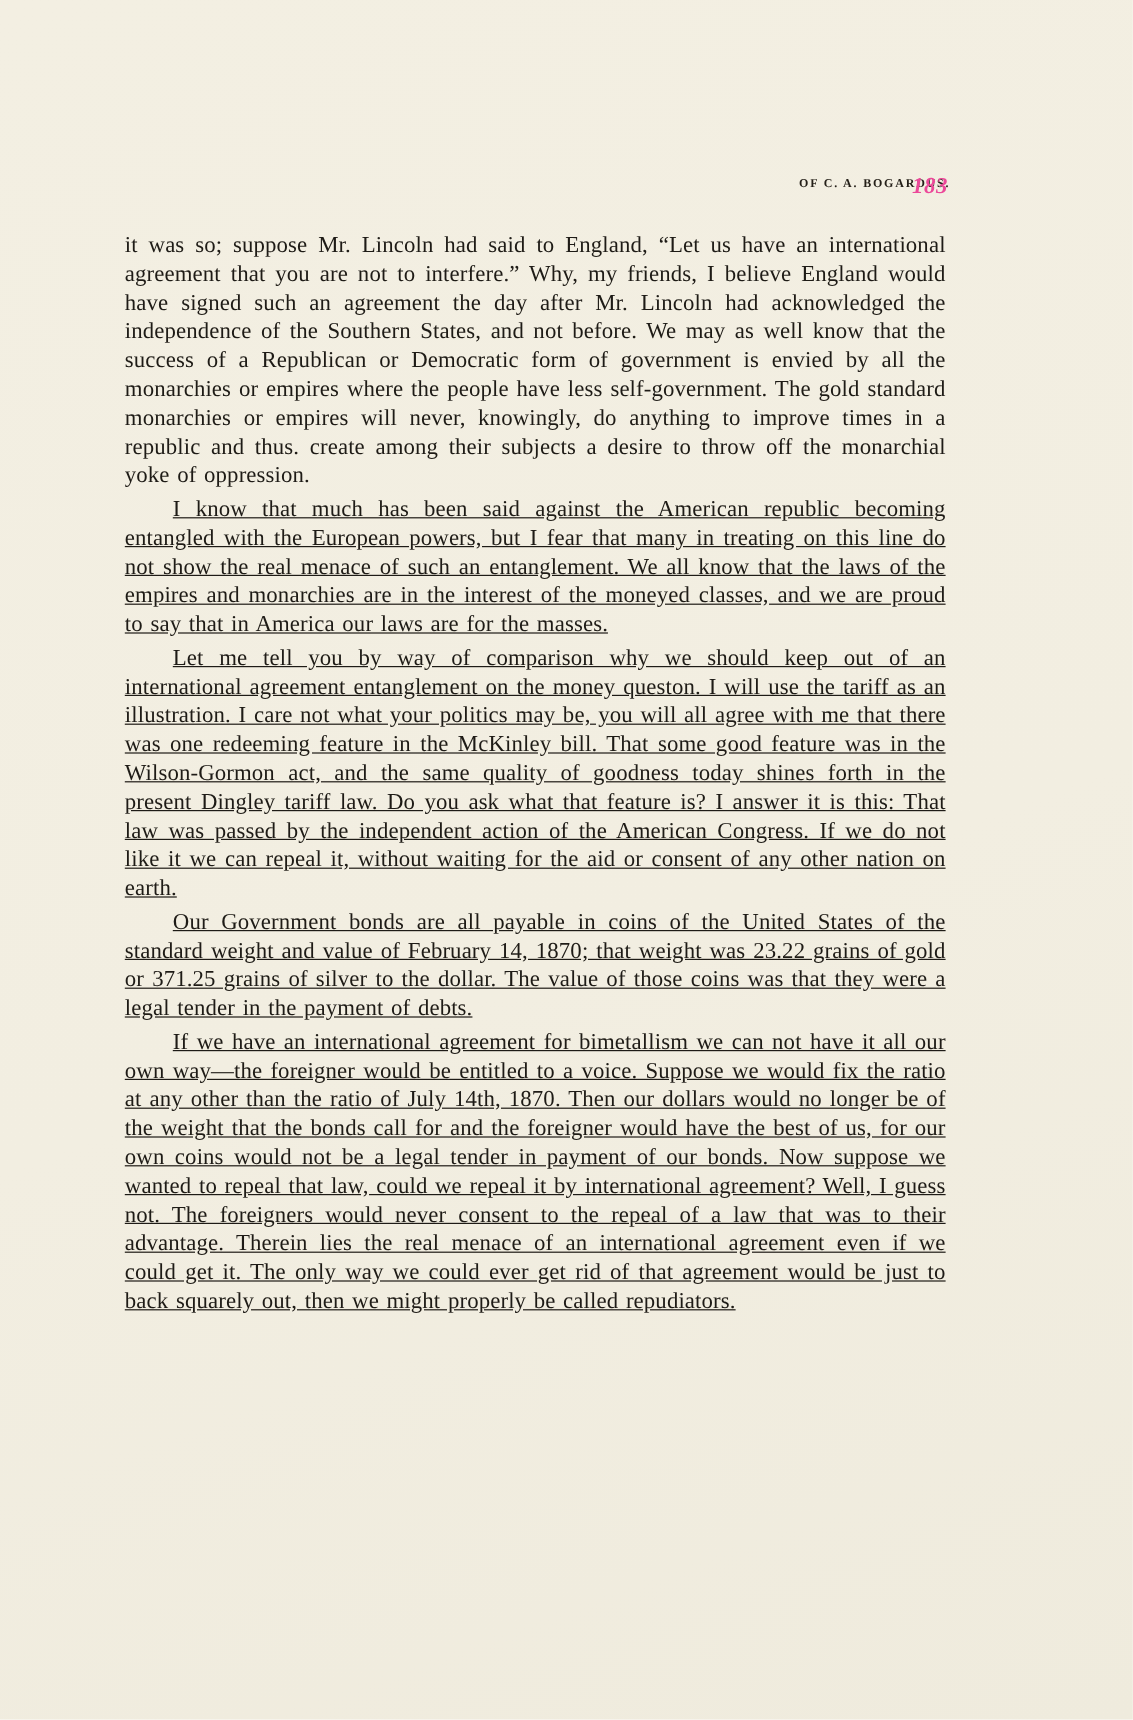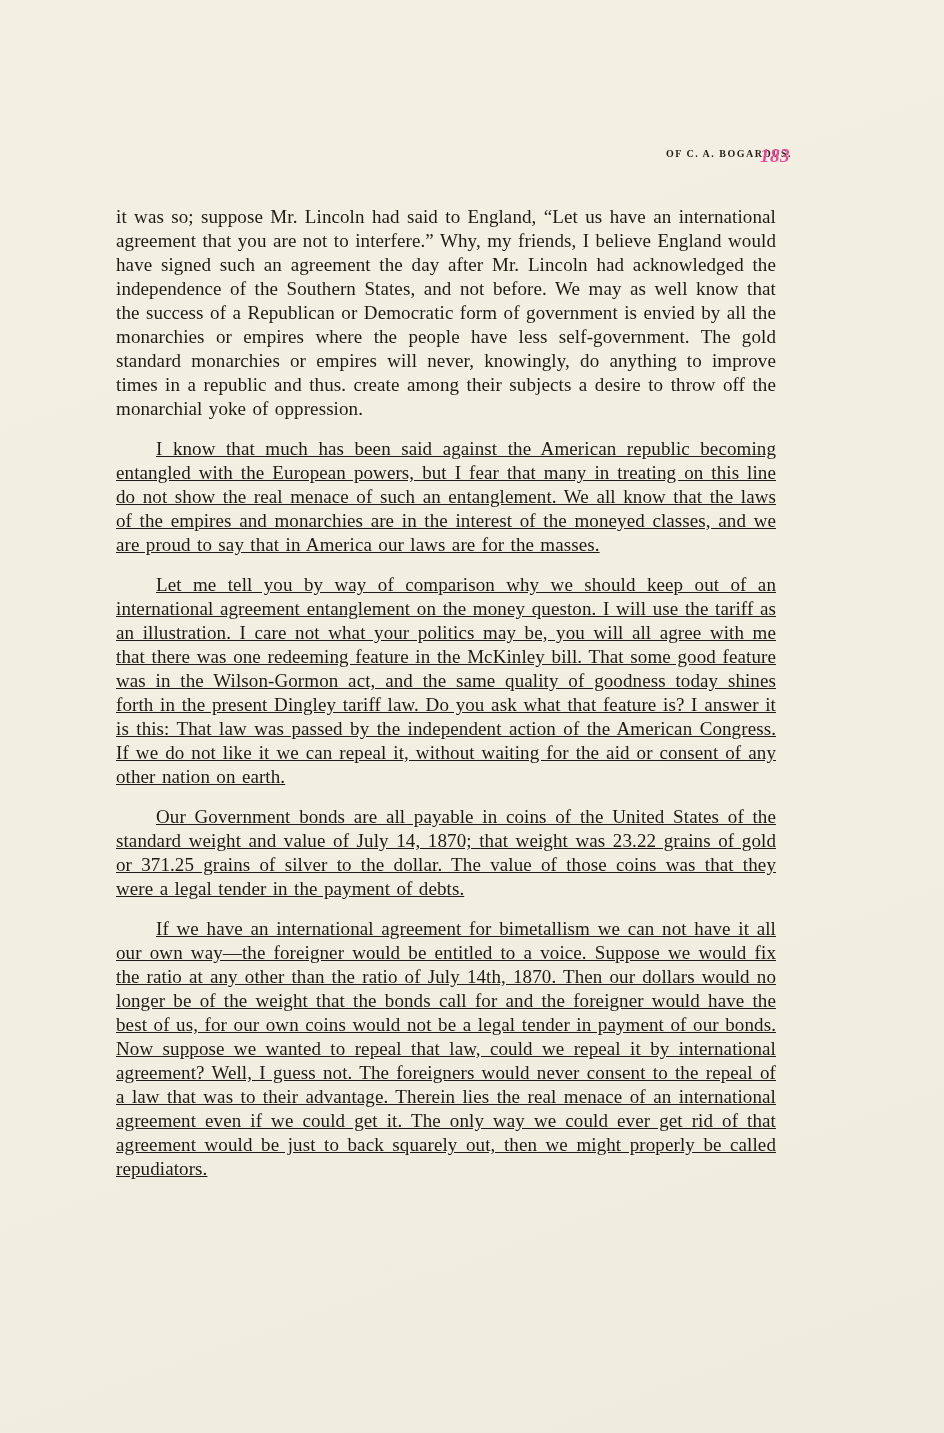--- a/index.html
+++ b/index.html
@@ -46,21 +46,21 @@
     color: #ec4899;
     font-style: italic;
   }
   .body-text {
     position: absolute;
     top: 189px;
     left: 100px;
     width: 692px;
   }
   .body-par {
-    margin: 16px;
+    margin: 4px;
     font-size: 19px;
     line-height: 24px;
     text-align: justify;
     letter-spacing: 0.1px;
     word-spacing: 1.5px;
     color: #1e1b16;
   }
   .body-par.indent {
     text-indent: 40px;
     text-decoration: underline;
@@ -73,17 +73,17 @@
 
   <div class="running-head">
     <div class="running-title">OF C. A. BOGARDUS.</div>
     <div class="page-number">183</div>
   </div>
 
   <div class="body-text">
     <p class="body-par">it was so; suppose Mr. Lincoln had said to England, “Let us have an international agreement that you are not to interfere.”  Why, my friends, I believe England would have signed such an agreement the day after Mr. Lincoln had acknowledged the independence of the Southern States, and not before.  We may as well know that the success of a Republican or Democratic form of government is envied by all the monarchies or empires where the people have less self-government.  The gold standard monarchies or empires will never, knowingly, do anything to improve times in a republic and thus. create among their subjects a desire to throw off the monarchial yoke of oppression.</p>
     <p class="body-par indent">I know that much has been said against the American republic becoming entangled with the European powers, but I fear that many in treating on this line do not show the real menace of such an entanglement.  We all know that the laws of the empires and monarchies are in the interest of the moneyed classes, and we are proud to say that in America our laws are for the masses.</p>
     <p class="body-par indent">Let me tell you by way of comparison why we should keep out of an international agreement entanglement on the money queston.  I will use the tariff as an illustration.  I care not what your politics may be, you will all agree with me that there was one redeeming feature in the McKinley bill.  That some good feature was in the Wilson-Gormon act, and the same quality of goodness today shines forth in the present Dingley tariff law.  Do you ask what that feature is?  I answer it is this: That law was passed by the independent action of the American Congress.  If we do not like it we can repeal it, without waiting for the aid or consent of any other nation on earth.</p>
-    <p class="body-par indent">Our Government bonds are all payable in coins of the United States of the standard weight and value of July 14, 1870; that weight was 23.22 grains of gold or 371.25 grains of silver to the dollar.  The value of those coins was that they were a legal tender in the payment of debts.</p>
+    <p class="body-par indent">Our Government bonds are all payable in coins of the United States of the standard weight and value of February 14, 1870; that weight was 23.22 grains of gold or 371.25 grains of silver to the dollar.  The value of those coins was that they were a legal tender in the payment of debts.</p>
     <p class="body-par indent">If we have an international agreement for bimetallism we can not have it all our own way—the foreigner would be entitled to a voice.  Suppose we would fix the ratio at any other than the ratio of July 14th, 1870. Then our dollars would no longer be of the weight that the bonds call for and the foreigner would have the best of us, for our own coins would not be a legal tender in payment of our bonds.  Now suppose we wanted to repeal that law, could we repeal it by international agreement?  Well, I guess not.  The foreigners would never consent to the repeal of a law that was to their advantage.  Therein lies the real menace of an international agreement even if we could get it.  The only way we could ever get rid of that agreement would be just to back squarely out, then we might properly be called repudiators.</p>
   </div>
 
 </div>
 
 </body></html>

